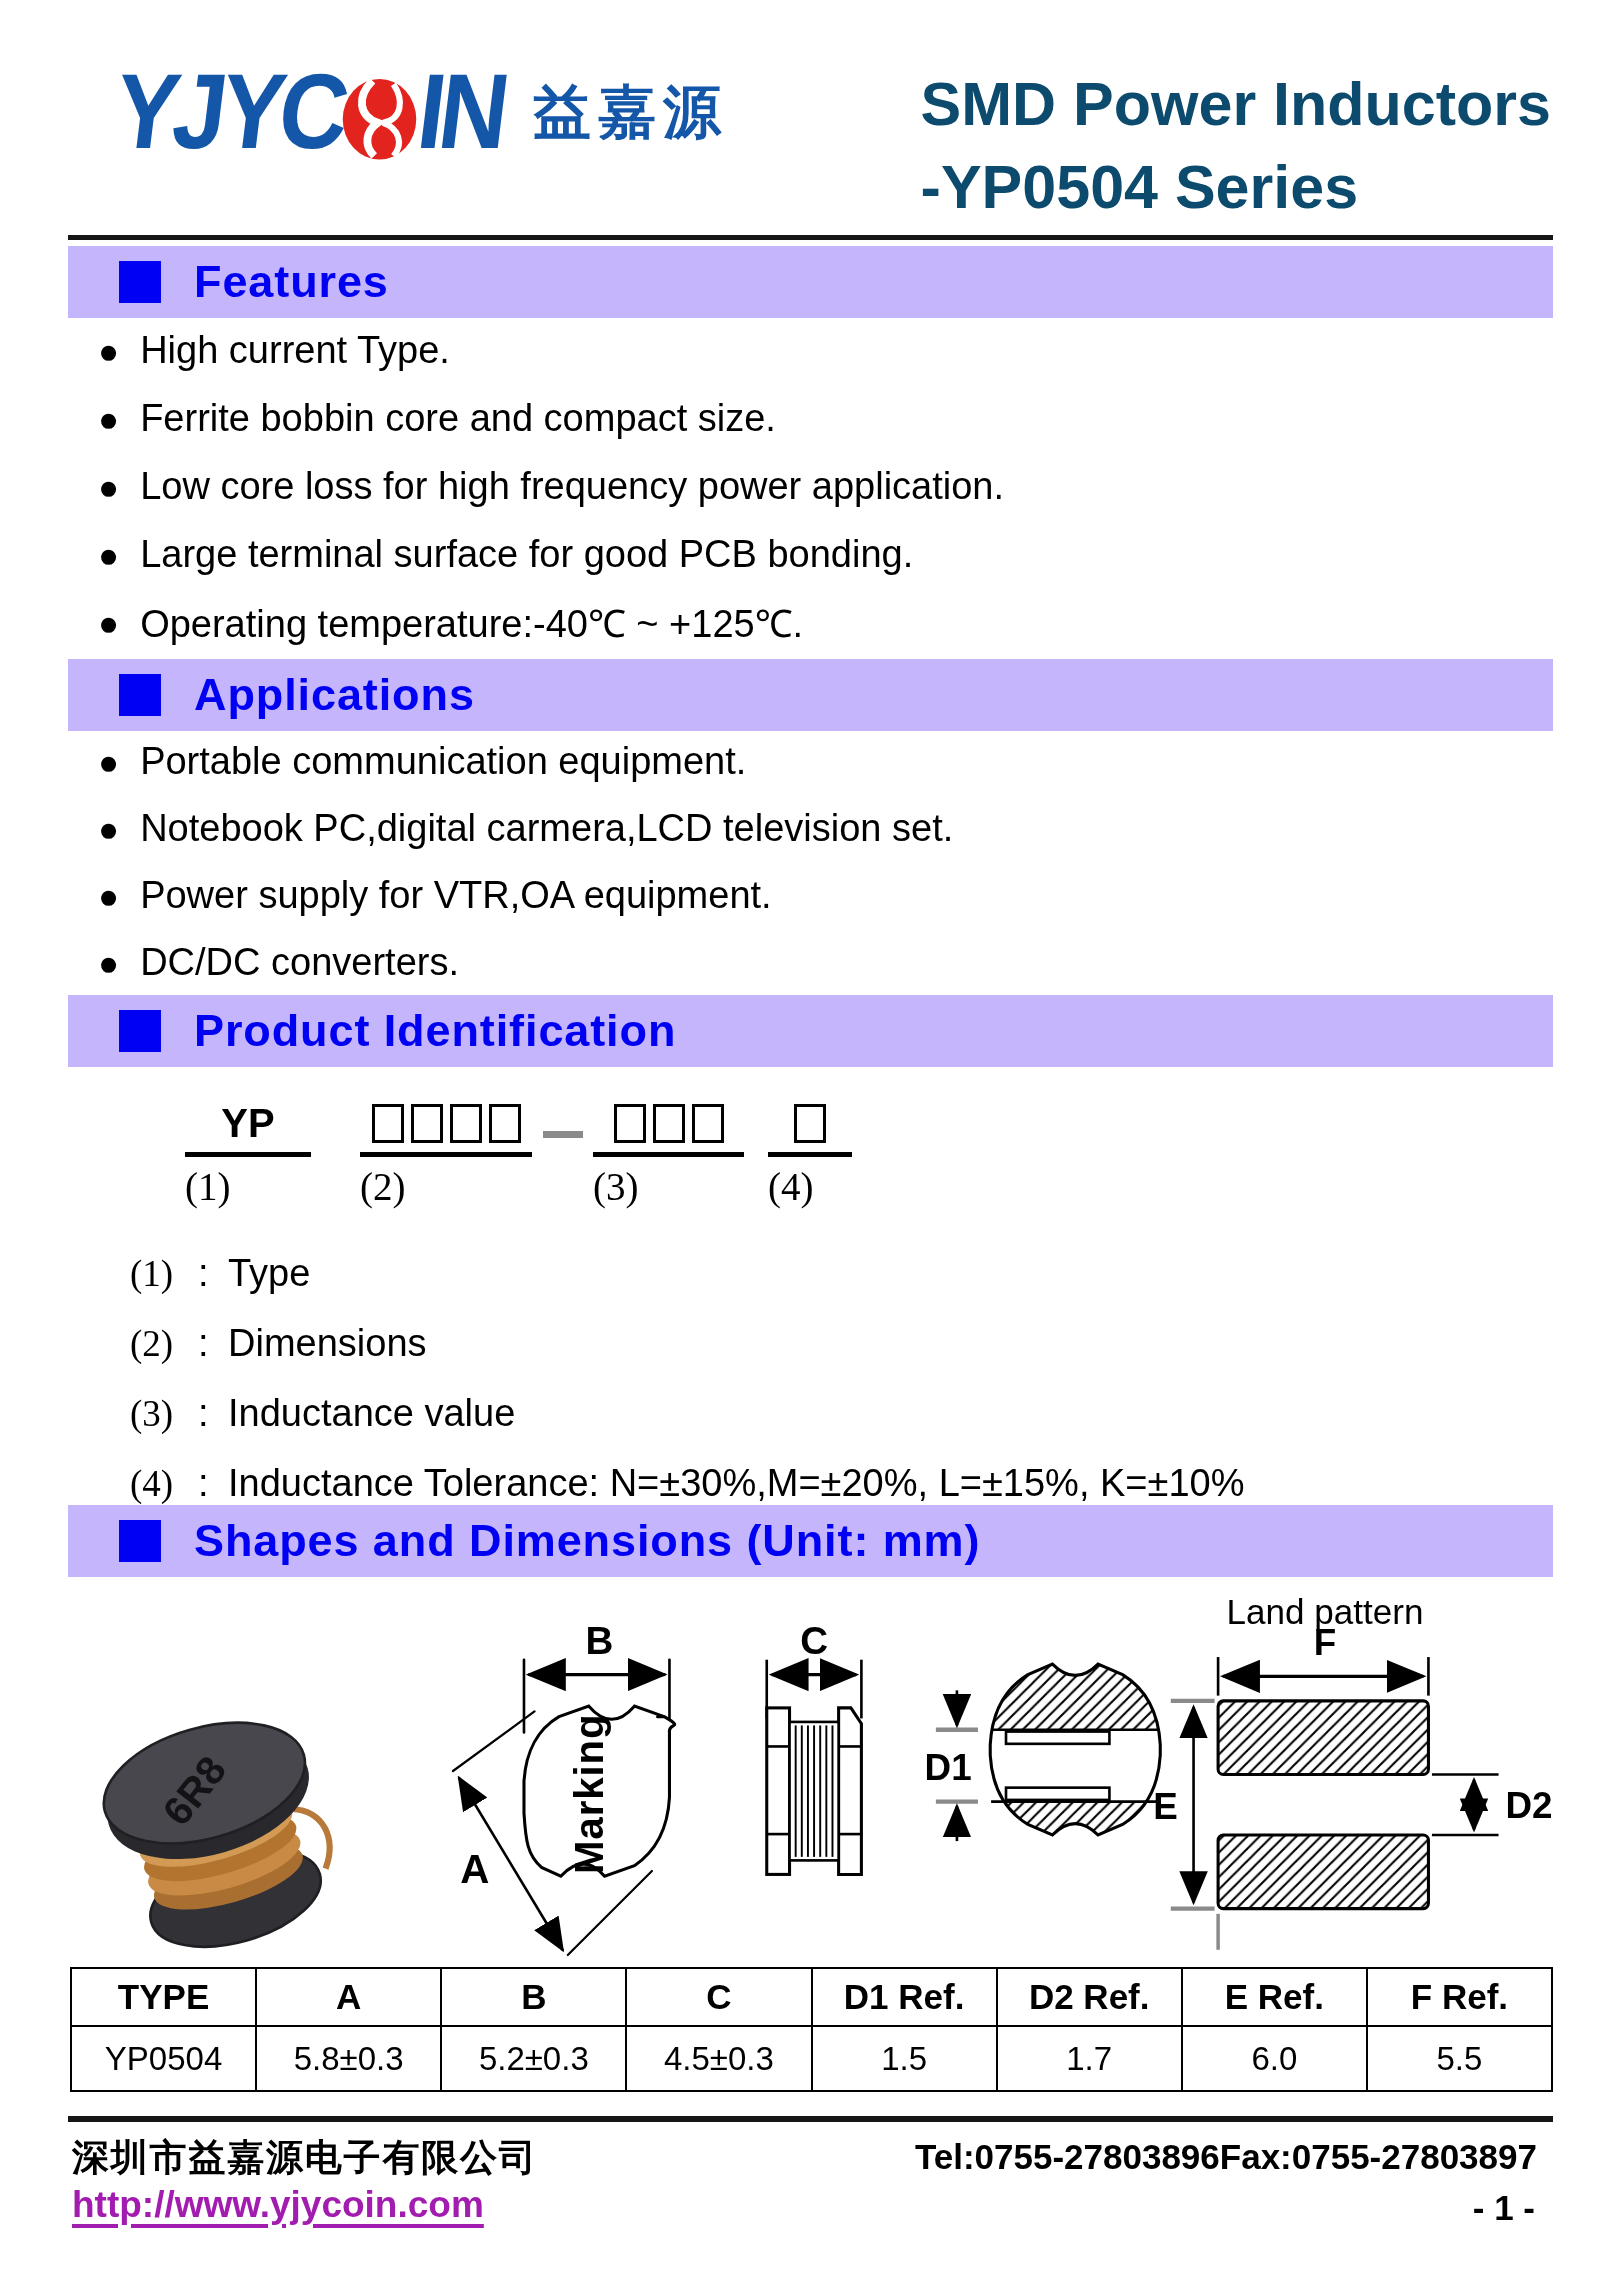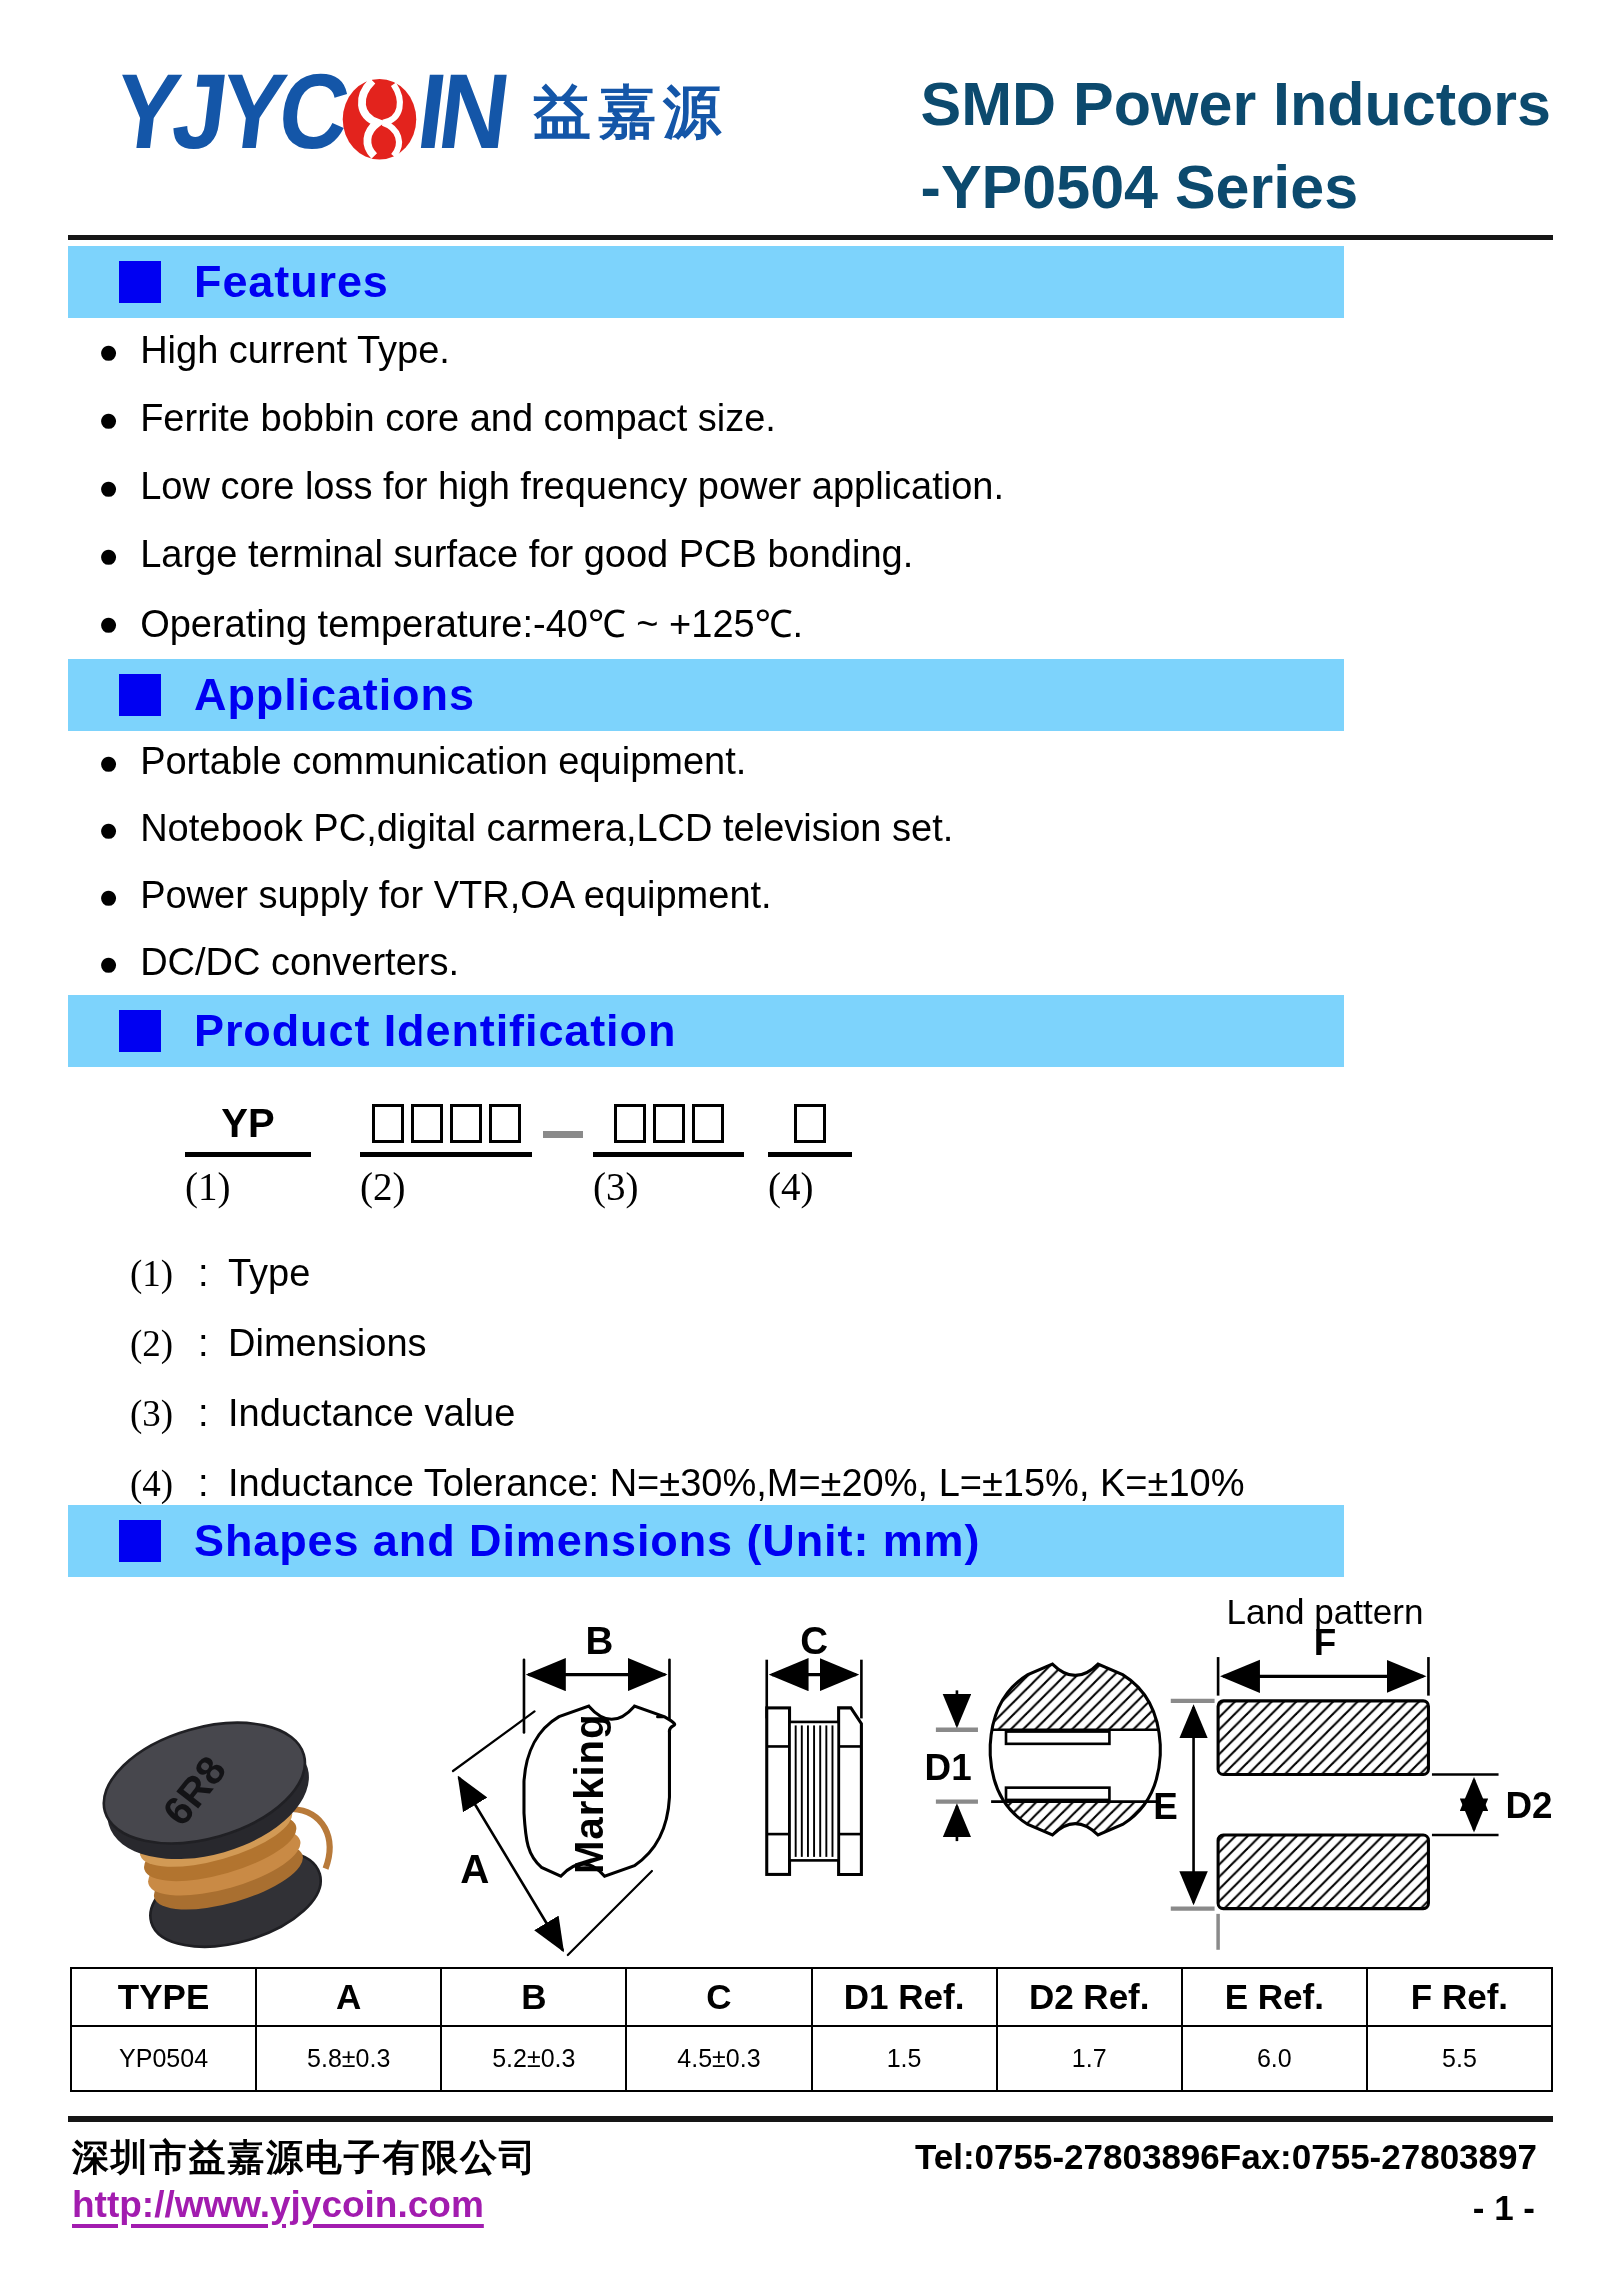--- a/index.html
+++ b/index.html
@@ -17,21 +17,21 @@
   .logo{position:absolute;left:116px;top:46px;display:flex;align-items:center;height:131px;}
   .logo-en{font-size:95px;font-weight:bold;color:#1456a8;letter-spacing:-5.3px;
            transform:skewX(-7deg) scaleY(1.12);line-height:1;}
   .logo-o{margin:0 -1.8px 0 -3.5px;transform:translateY(5.3px);}
   .logo-cn{font-size:58px;font-weight:bold;color:#1456a8;margin-left:30px;letter-spacing:7px;line-height:1;}
   .doc-title{position:absolute;right:72px;top:63px;text-align:left;
              font-weight:bold;font-size:61px;line-height:1.36;color:#0c4a6e;}
   .h-rule{position:absolute;left:68px;top:235px;width:1485px;height:5.3px;background:#161616;}
 
   
-  .banner{position:absolute;left:68px;width:1276px;height:72px;background:#7dd3fc;
+  .banner{position:absolute;left:68px;width:1485px;height:72px;background:#c4b5fd;
           display:flex;align-items:center;}
   .banner .sq{width:42px;height:42px;background:#0000f2;margin-left:51px;flex:0 0 auto;}
   .banner .ttl{color:#0000f2;font-weight:bold;font-size:45px;margin-left:33px;letter-spacing:0.9px;}
 
   
   .blist{position:absolute;left:98px;}
   .blist .row{display:flex;align-items:center;height:40px;font-size:38px;color:#000;}
   .blist .dot{font-size:35px;margin-right:21px;line-height:1;}
   #features-list .row{margin-bottom:28px;}
   #applications-list .row{margin-bottom:27px;}
@@ -49,21 +49,21 @@
   .legend .lrow{display:flex;align-items:baseline;height:42px;margin-bottom:28px;font-size:38px;}
   .legend .lnum{font-family:"Liberation Serif", serif;font-size:37px;width:68px;flex:0 0 auto;}
   .legend .lsep{width:30px;flex:0 0 auto;}
   .legend .ltext{white-space:nowrap;}
 
   
   table.dims{position:absolute;left:70px;top:1967px;width:1483px;
              border-collapse:collapse;table-layout:fixed;}
   table.dims th, table.dims td{border:2.6px solid #000;text-align:center;padding:0;}
   table.dims th{height:56px;font-size:35px;font-weight:bold;}
-  table.dims td{height:63px;font-size:25px;font-weight:normal;border-radius:32px;}
+  table.dims td{height:63px;font-size:33px;font-weight:normal;border-radius:32px;}
 
   
   .f-rule{position:absolute;left:68px;top:2116px;width:1485px;height:6.1px;background:#161616;}
   .f-company{position:absolute;left:72px;top:2133px;font-size:37px;font-weight:bold;letter-spacing:1.8px;}
   .f-contact{position:absolute;right:86px;top:2137px;font-size:35px;font-weight:bold;display:flex;}
   .f-link{position:absolute;left:72px;top:2184px;font-size:37px;font-weight:bold;
           color:#a21caf;text-decoration:underline;text-decoration-thickness:3.5px;text-underline-offset:7px;}
   .f-page{position:absolute;right:88px;top:2188px;font-size:35px;font-weight:bold;}
 
   svg text{font-family:"Liberation Sans", sans-serif;}

